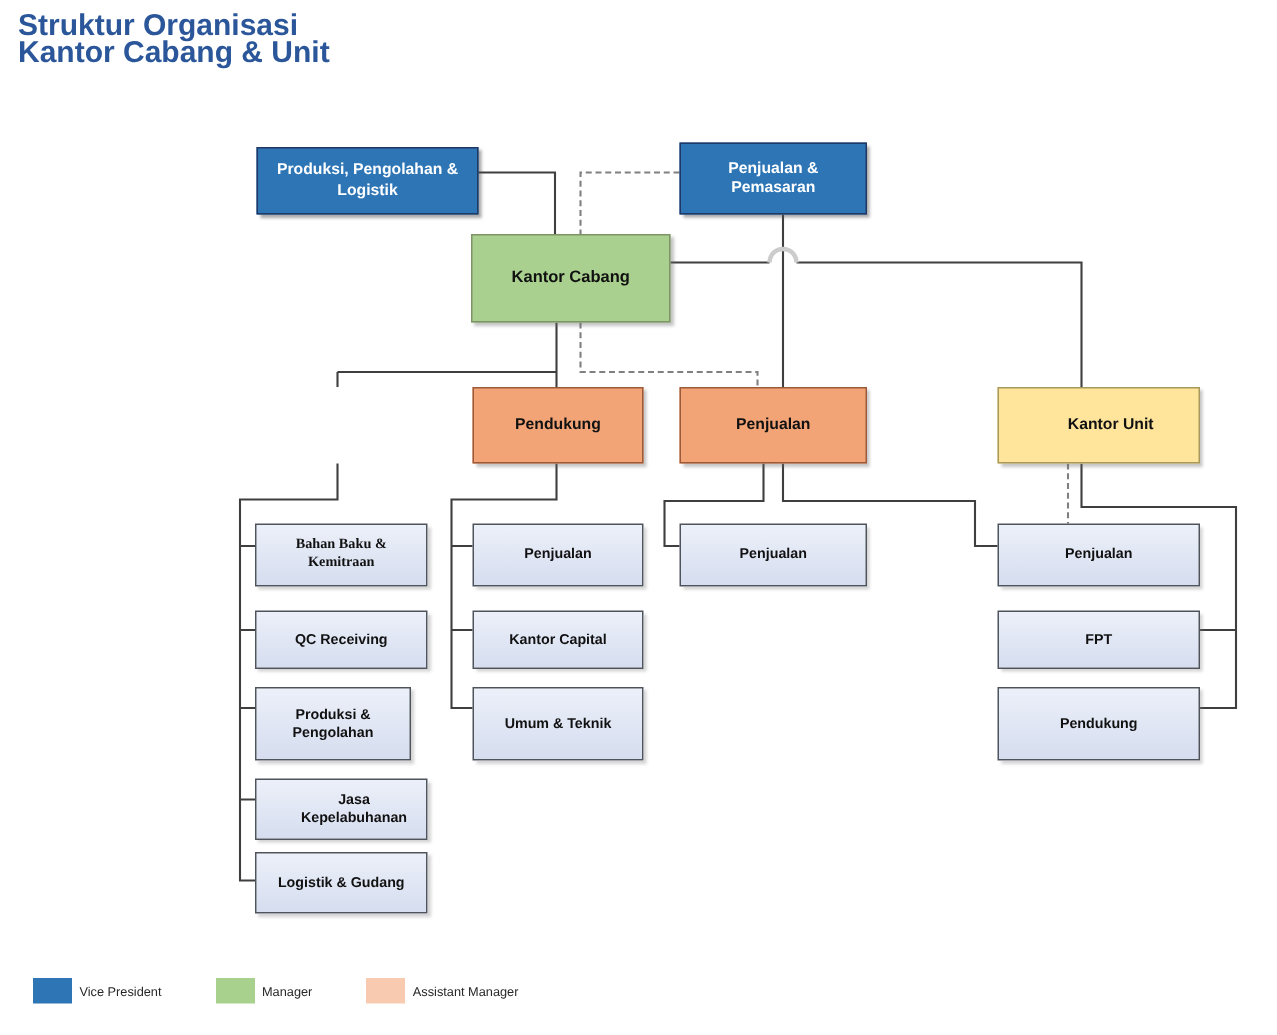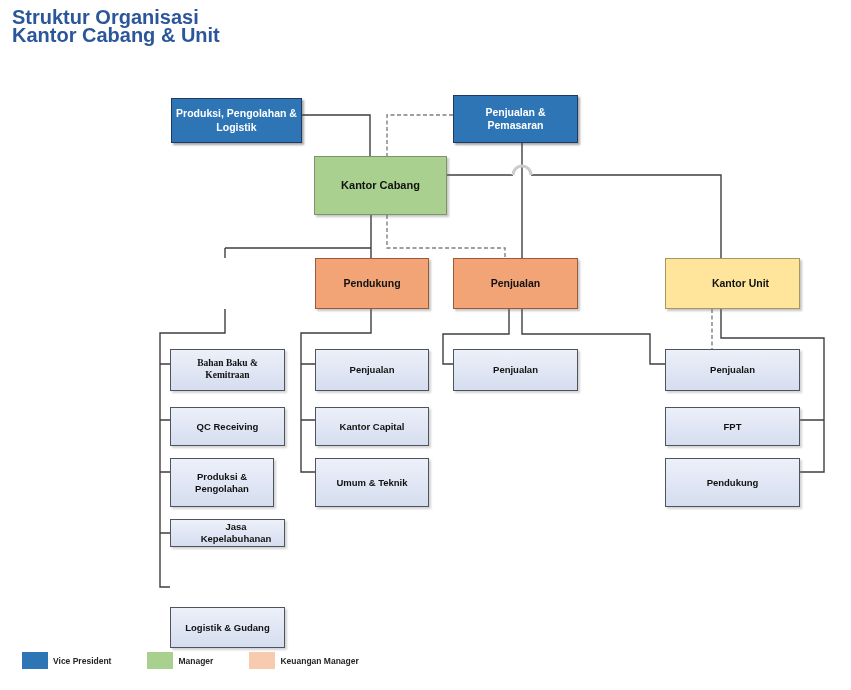--- a/index.html
+++ b/index.html
@@ -40,21 +40,21 @@
   .light {
     background:linear-gradient(#ECF0F9, #D5DDEF); border:1px solid #4f545c;
     box-shadow:2px 2px 2px rgba(130,130,130,.35); font-size:9.5px;
   }
   .legend {
     position:absolute; left:22px; top:652px; z-index:1;
     display:flex; align-items:center;
   }
   .legend-item { display:flex; align-items:center; }
   .legend-swatch { width:26px; height:17px; margin-right:5px; }
-  .legend-label { font-size:8.5px; font-weight:bold; color:#262626; }
+  .legend-label { font-size:8.5px; font-weight:normal; color:#262626; }
   .legend-item + .legend-item { margin-left:36px; }
 </style>
 </head>
 <body>
 
 <div class="canvas">
 
   <div class="title">
     <div>Struktur Organisasi</div>
     <div>Kantor Cabang &amp; Unit</div>
@@ -72,33 +72,33 @@
     <path class="wire-solid" d="M371 309 V333 H301 V472 H315 M301 364 H315 M301 420 H315"></path>
     <path class="wire-solid" d="M509 309 V334 H443 V364 H453"></path>
     <path class="wire-solid" d="M522 309 V334 H650 V364 H665"></path>
     <path class="wire-solid" d="M721 309 V338 H824 V472 H800 M824 420 H800"></path>
 
     <path class="wire-dashed" d="M453 115 H387 V156"></path>
     <path class="wire-dashed" d="M387 215 V248 H505 V258"></path>
     <path class="wire-dashed" d="M712 309 V349"></path>
   </svg>
 
-  <div class="node blue" style="left:171px; top:98px; width:131px; height:45px;">Produksi, Pengolahan &amp; Logistik</div>
+  <div class="node blue" style="left:171px; top:98px; width:148px; height:45px;">Produksi, Pengolahan &amp; Logistik</div>
   <div class="node blue" style="left:453px; top:95px; width:125px; height:48px;">Penjualan &amp; Pemasaran</div>
   <div class="node green" style="left:314px; top:156px; width:133px; height:59px;">Kantor Cabang</div>
 
   <div class="node orange" style="left:315px; top:258px; width:114px; height:51px;">Pendukung</div>
   <div class="node orange" style="left:453px; top:258px; width:125px; height:51px;">Penjualan</div>
   <div class="node yellow" style="left:665px; top:258px; width:135px; height:51px;padding-left:20px;">Kantor Unit</div>
 
   <div class="node light" style="left:170px; top:349px; width:115px; height:42px;font-family:Liberation Serif, serif;">Bahan Baku &amp; Kemitraan</div>
   <div class="node light" style="left:170px; top:407px; width:115px; height:39px;">QC Receiving</div>
   <div class="node light" style="left:170px; top:458px; width:104px; height:49px;">Produksi &amp; Pengolahan</div>
-  <div class="node light" style="left:170px; top:519px; width:115px; height:28px;padding-left:21px;">Jasa Kepelabuhanan</div>
-  <div class="node light" style="left:170px; top:607px; width:115px; height:41px;">Logistik &amp; Gudang</div>
+  <div class="node light" style="left:170px; top:519px; width:115px; height:41px;padding-left:21px;">Jasa Kepelabuhanan</div>
+  <div class="node light" style="left:170px; top:568px; width:115px; height:41px;">Logistik &amp; Gudang</div>
 
   <div class="node light" style="left:315px; top:349px; width:114px; height:42px;">Penjualan</div>
   <div class="node light" style="left:315px; top:407px; width:114px; height:39px;">Kantor Capital</div>
   <div class="node light" style="left:315px; top:458px; width:114px; height:49px;">Umum &amp; Teknik</div>
 
   <div class="node light" style="left:453px; top:349px; width:125px; height:42px;">Penjualan</div>
 
   <div class="node light" style="left:665px; top:349px; width:135px; height:42px;">Penjualan</div>
   <div class="node light" style="left:665px; top:407px; width:135px; height:39px;">FPT</div>
   <div class="node light" style="left:665px; top:458px; width:135px; height:49px;">Pendukung</div>
@@ -107,17 +107,17 @@
     <div class="legend-item">
       <span class="legend-swatch" style="background: rgb(46, 117, 182);"></span>
       <span class="legend-label">Vice President</span>
     </div>
     <div class="legend-item">
       <span class="legend-swatch" style="background: rgb(169, 209, 142);"></span>
       <span class="legend-label">Manager</span>
     </div>
     <div class="legend-item">
       <span class="legend-swatch" style="background: rgb(248, 203, 176);"></span>
-      <span class="legend-label">Keuangan Manager</span>
+      <span class="legend-label">Assistant Manager</span>
     </div>
   </div>
 
 </div>
 
 </body></html>

